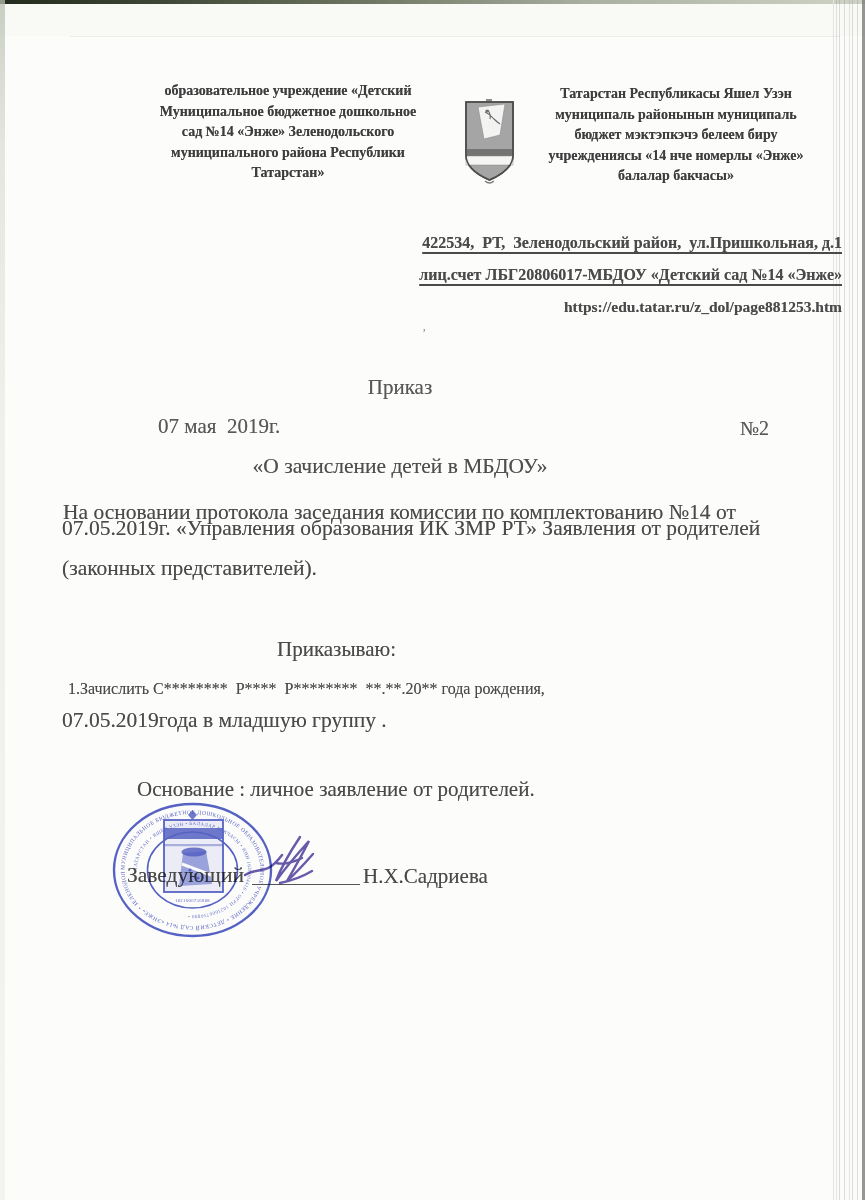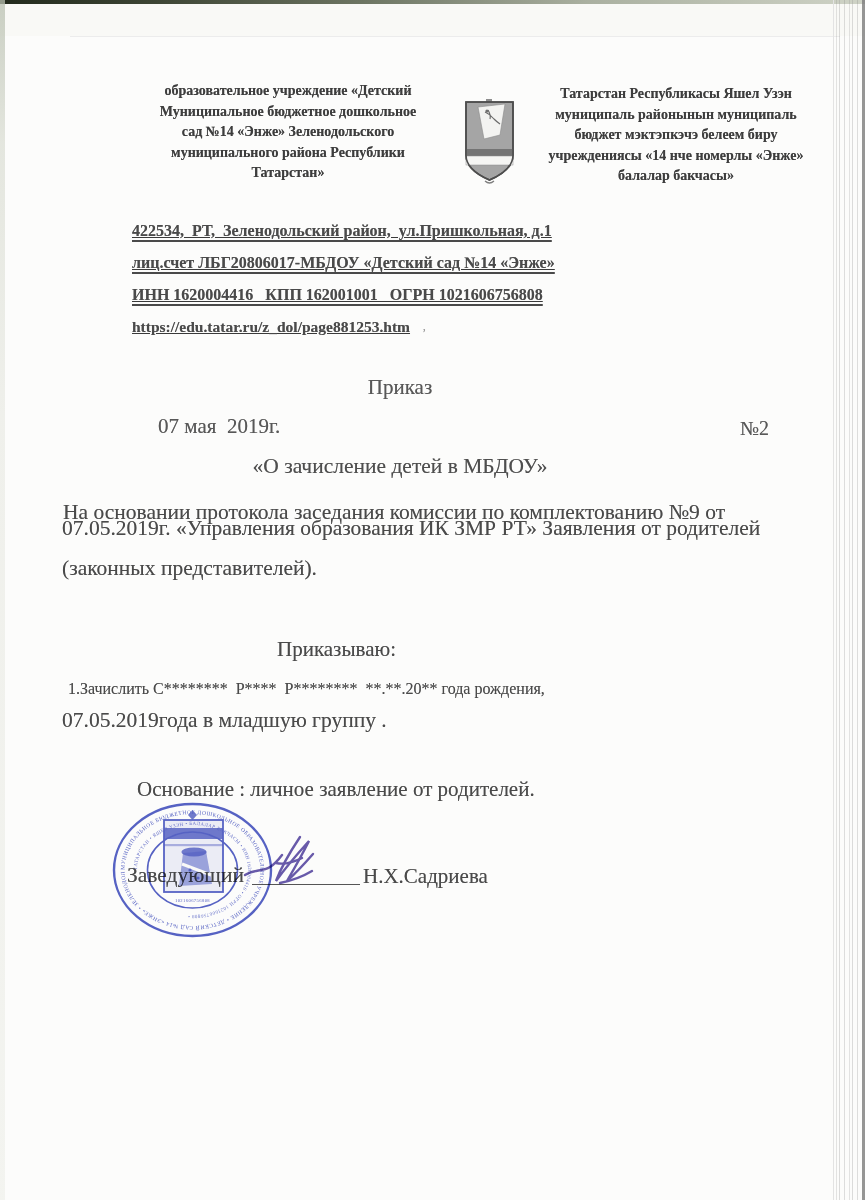--- a/index.html
+++ b/index.html
@@ -25,22 +25,22 @@
       rgba(130,130,130,.25) 0 1px, transparent 1px 3px,
       rgba(150,150,150,.38) 3px 4px, transparent 4px 8px,
       rgba(120,120,120,.28) 8px 9px, transparent 9px 13px);}
   .scan-edge{right:0;top:0;width:3px;height:1200px;background:#7c7c7c;opacity:.8;}
   
   .org{width:348px;text-align:center;font-weight:bold;font-size:14px;line-height:20.5px;color:#3d3d3d;}
   .org div{text-shadow:0 0 .4px rgba(60,60,60,.6);}
   .org-left{left:114px;top:81px;}
   .org-right{left:517px;top:84px;width:318px;}
   
-  .contacts{left:132px;top:215px;width:710px;text-align:left;line-height:32px;
-    font-weight:bold;font-size:16px;color:#3a3a3a;text-decoration:underline;}
+  .contacts{left:132px;top:227px;width:710px;text-align:right;line-height:32px;
+    font-weight:bold;font-size:16px;color:#3a3a3a;}
   .contacts .u{text-decoration:underline;text-decoration-thickness:1.5px;text-underline-offset:4px;}
   .contacts .site{font-size:15.5px;}
   .stray{left:422px;top:325px;font-size:13px;color:#909090;}
   
   .title{left:90px;top:375px;width:620px;text-align:center;font-size:21px;color:#585858;}
   .date{left:158px;top:414px;font-size:21px;color:#585858;}
   .num{left:740px;top:417px;font-size:20px;color:#585858;}
   .subject{left:90px;top:454px;width:620px;text-align:center;font-size:21.5px;color:#4e4e4e;}
   .b1{left:63px;top:500px;font-size:21.5px;}
   .b2{left:62px;top:516px;font-size:21.5px;}
@@ -93,31 +93,30 @@
     <div>Татарстан Республикасы Яшел Узэн</div>
     <div>муниципаль районынын муниципаль</div>
     <div>бюджет мэктэпкэчэ белеем биру</div>
     <div>учреждениясы «14 нче номерлы «Энже»</div>
     <div>балалар бакчасы»</div>
   </div>
 
   <div class="abs contacts">
     <div class="u txt">422534,  РТ,  Зеленодольский район,  ул.Пришкольная, д.1</div>
     <div class="u txt">лиц.счет ЛБГ20806017-МБДОУ «Детский сад №14 «Энже»</div>
-    <div class="u txt">ИНН 1620004416   КПП 162001001   ОГРН 1021606756808</div>
     <div class="site txt">https://edu.tatar.ru/z_dol/page881253.htm</div>
   </div>
   <div class="abs stray">’</div>
 
   <div class="abs title txt">Приказ</div>
   <div class="abs date txt">07 мая  2019г.</div>
   <div class="abs num txt">№2</div>
   <div class="abs subject txt">«О зачисление детей в МБДОУ»</div>
 
-  <div class="abs b1 txt">На основании протокола заседания комиссии по комплектованию №9 от</div>
+  <div class="abs b1 txt">На основании протокола заседания комиссии по комплектованию №14 от</div>
   <div class="abs b2 txt">07.05.2019г. «Управления образования ИК ЗМР РТ» Заявления от родителей</div>
   <div class="abs b3 txt">(законных представителей).</div>
 
   <div class="abs command txt">Приказываю:</div>
   <div class="abs i1 txt"> 1.Зачислить С********  Р****  Р********  **.**.20** года рождения,</div>
   <div class="abs i2 txt">07.05.2019года в младшую группу .</div>
 
   <div class="abs ground txt">Основание : личное заявление от родителей.</div>
 
   <div class="abs sig-title txt">Заведующий</div>

